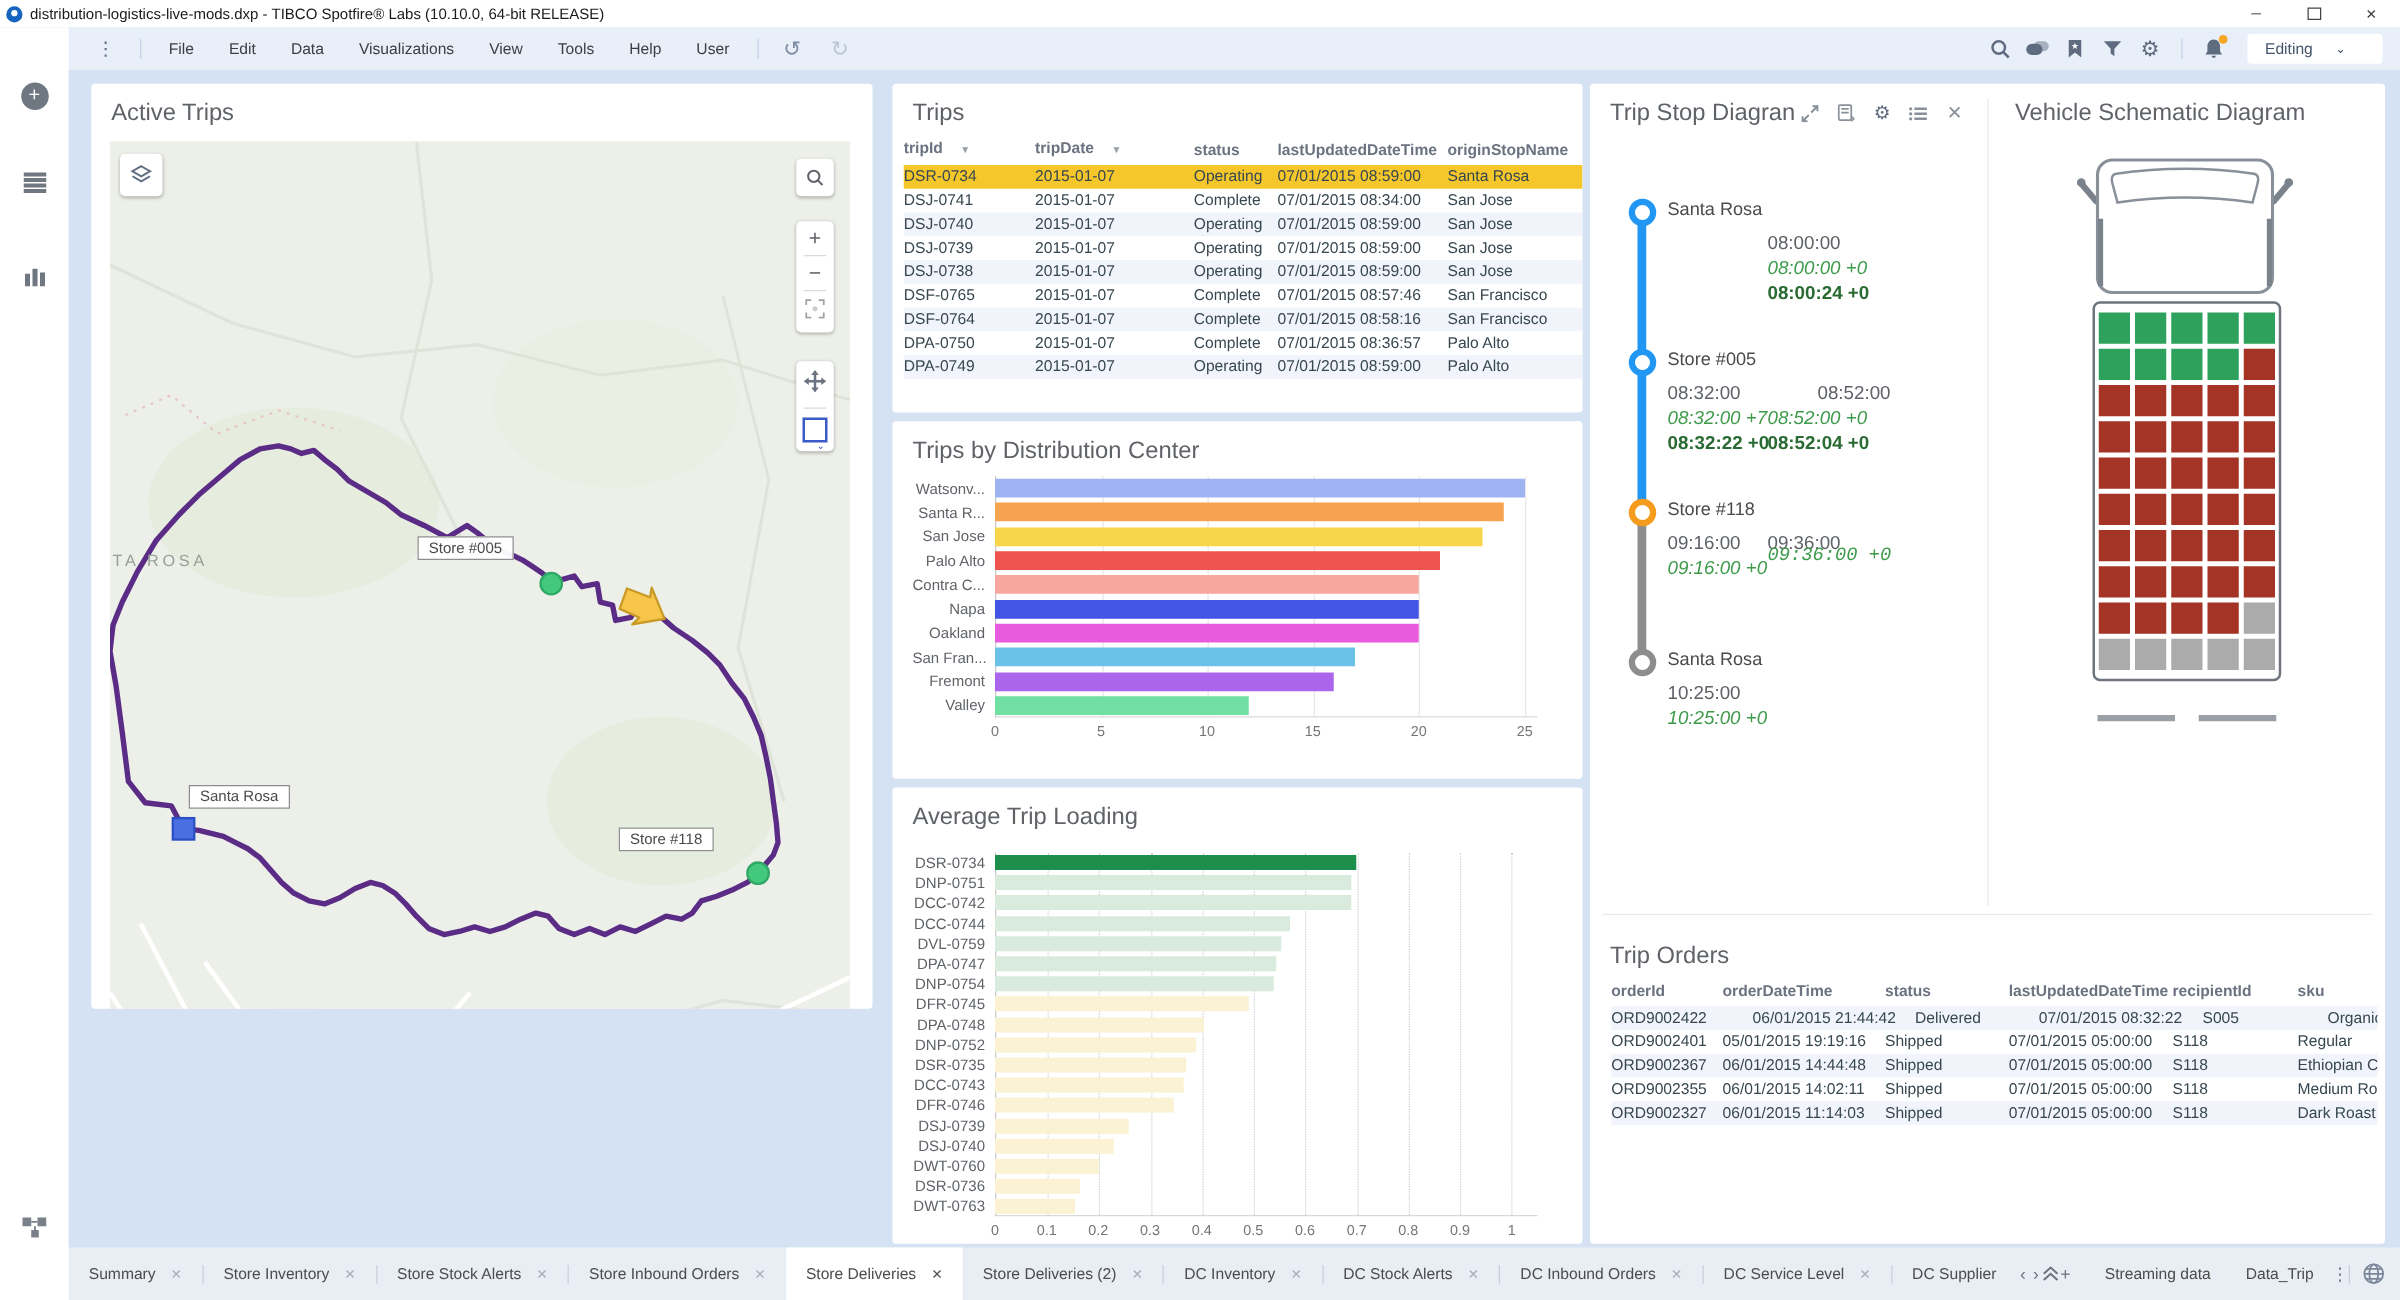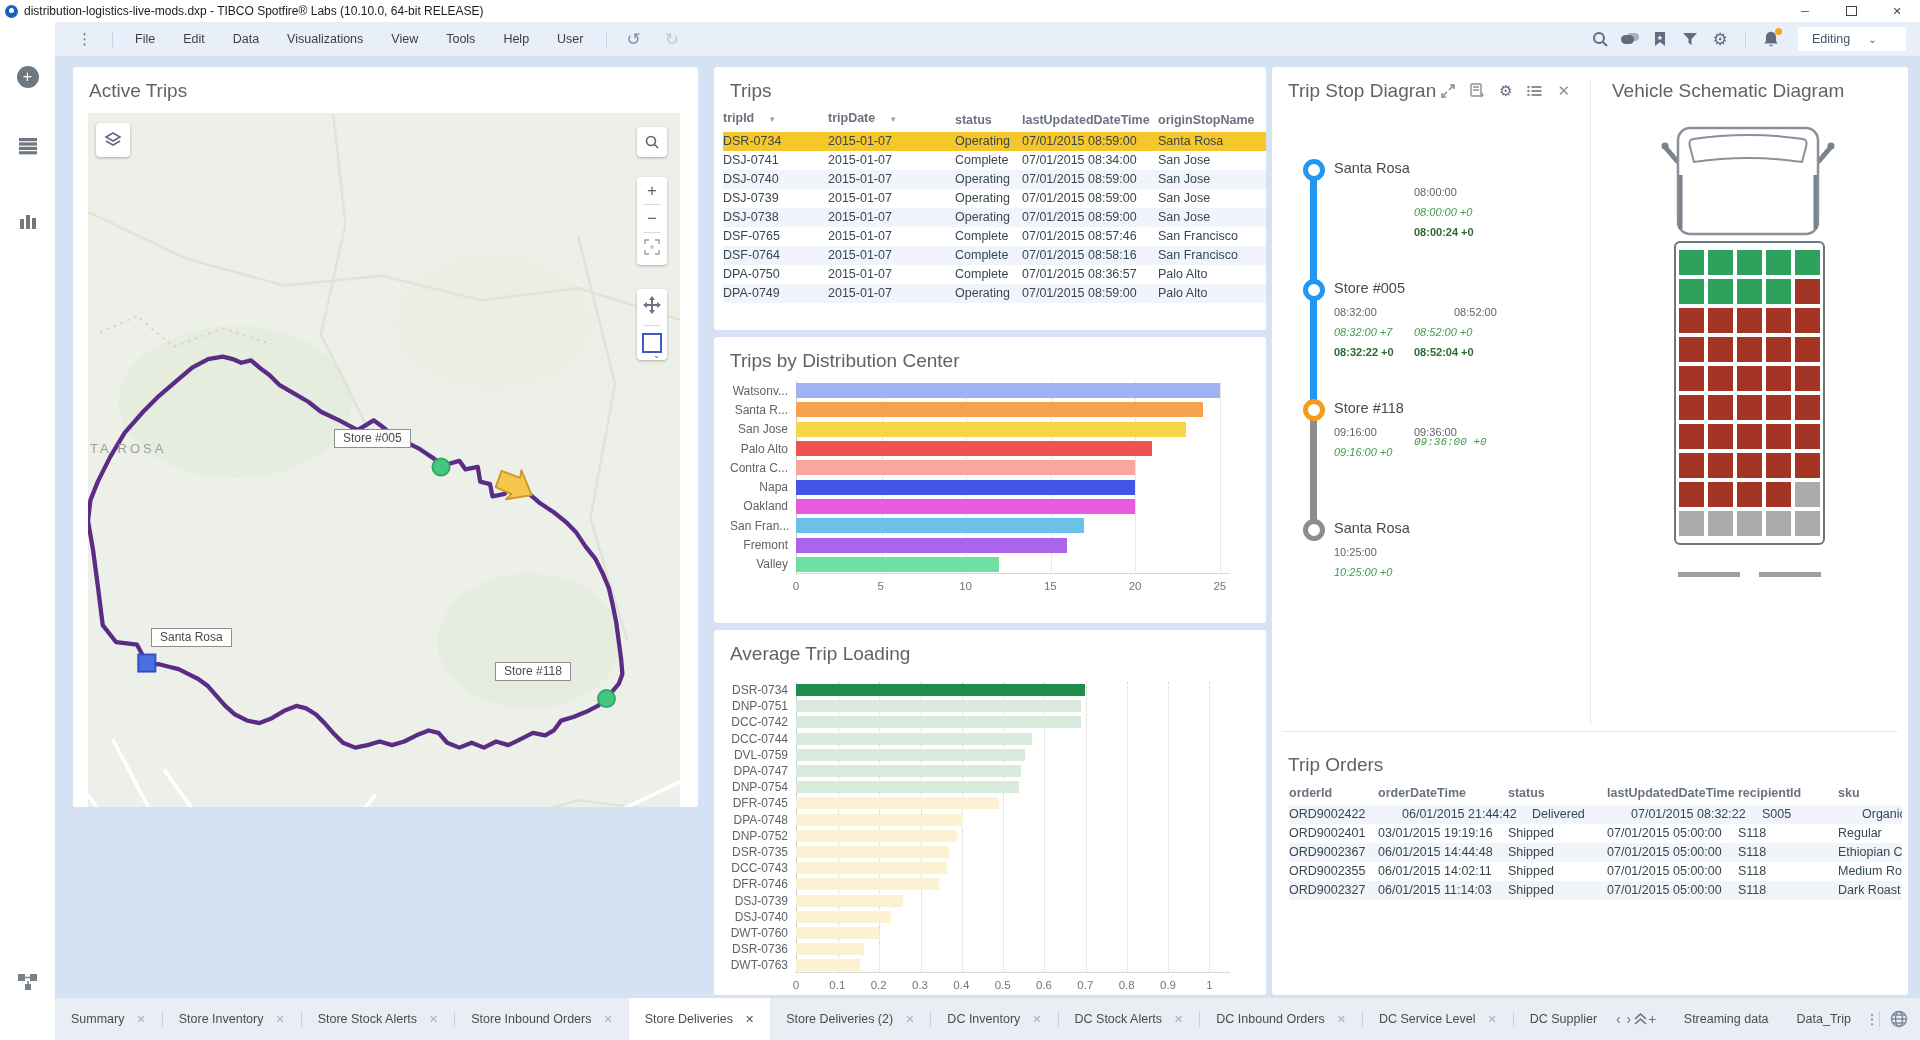--- a/index.html
+++ b/index.html
@@ -72,21 +72,21 @@
   .hbar{position:absolute;left:0;top:0;height:100%;}
   .haxis{position:relative;height:18px;margin-top:4px;}
   .htick{position:absolute;transform:translateX(-50%);font-size:11.5px;color:#757575;top:2px;}
   #ts-icons{position:absolute;right:338px;top:16px;display:flex;gap:15px;align-items:center;}
   #ts-icons svg{display:block;}
   .tsx{font-size:15px;color:#8A9099;line-height:1;}
   #timeline{position:absolute;left:16px;top:44px;width:300px;height:560px;}
   .tl-line{position:absolute;left:22px;width:7px;}
   .tl-circle{position:absolute;left:15px;width:12px;height:12px;background:#fff;border:5px solid;border-radius:50%;}
   .tl-name{position:absolute;left:46px;font-size:14.5px;color:#4A4A4A;white-space:nowrap;}
-  .tl-time{position:absolute;font-size:11px;white-space:nowrap;}
+  .tl-time{position:absolute;font-size:15px;white-space:nowrap;}
   .tl-time.t0{color:#5F6368;}
   .tl-time.t1{color:#3F9B4B;font-style:italic;}
   .tl-time.t2{color:#2A6B33;font-weight:700;}
   
   #veh-divider{position:absolute;left:318px;top:12px;width:1px;height:646px;background:#E8EAED;}
   #orders-divider{position:absolute;left:10px;right:10px;top:664px;height:1px;background:#E8EAED;}
   #cab{position:absolute;}
   #cargo{position:absolute;border:2px solid #6E757E;border-radius:6px;background:#fff;padding:7px 3px;}
   #cargo-grid{display:grid;grid-template-columns:repeat(5,25px);grid-auto-rows:25px;gap:4px;}
   .cell{width:25px;height:25px;}
@@ -746,21 +746,21 @@
         <div class="t-row t-alt">
           <div class="t-cell" style="width: 113px;">ORD9002422</div>
           <div class="t-cell" style="width: 130px;">06/01/2015 21:44:42</div>
           <div class="t-cell" style="width: 99px;">Delivered</div>
           <div class="t-cell" style="width: 131px;">07/01/2015 08:32:22</div>
           <div class="t-cell" style="width: 100px;">S005</div>
           <div class="t-cell" style="flex: 1 1 0%;">Organic La</div>
         </div>
         <div class="t-row">
           <div class="t-cell" style="width: 89px;">ORD9002401</div>
-          <div class="t-cell" style="width: 130px;">03/01/2015 19:19:16</div>
+          <div class="t-cell" style="width: 130px;">05/01/2015 19:19:16</div>
           <div class="t-cell" style="width: 99px;">Shipped</div>
           <div class="t-cell" style="width: 131px;">07/01/2015 05:00:00</div>
           <div class="t-cell" style="width: 100px;">S118</div>
           <div class="t-cell" style="flex: 1 1 0%;">Regular</div>
         </div>
         <div class="t-row t-alt">
           <div class="t-cell" style="width: 89px;">ORD9002367</div>
           <div class="t-cell" style="width: 130px;">06/01/2015 14:44:48</div>
           <div class="t-cell" style="width: 99px;">Shipped</div>
           <div class="t-cell" style="width: 131px;">07/01/2015 05:00:00</div>

